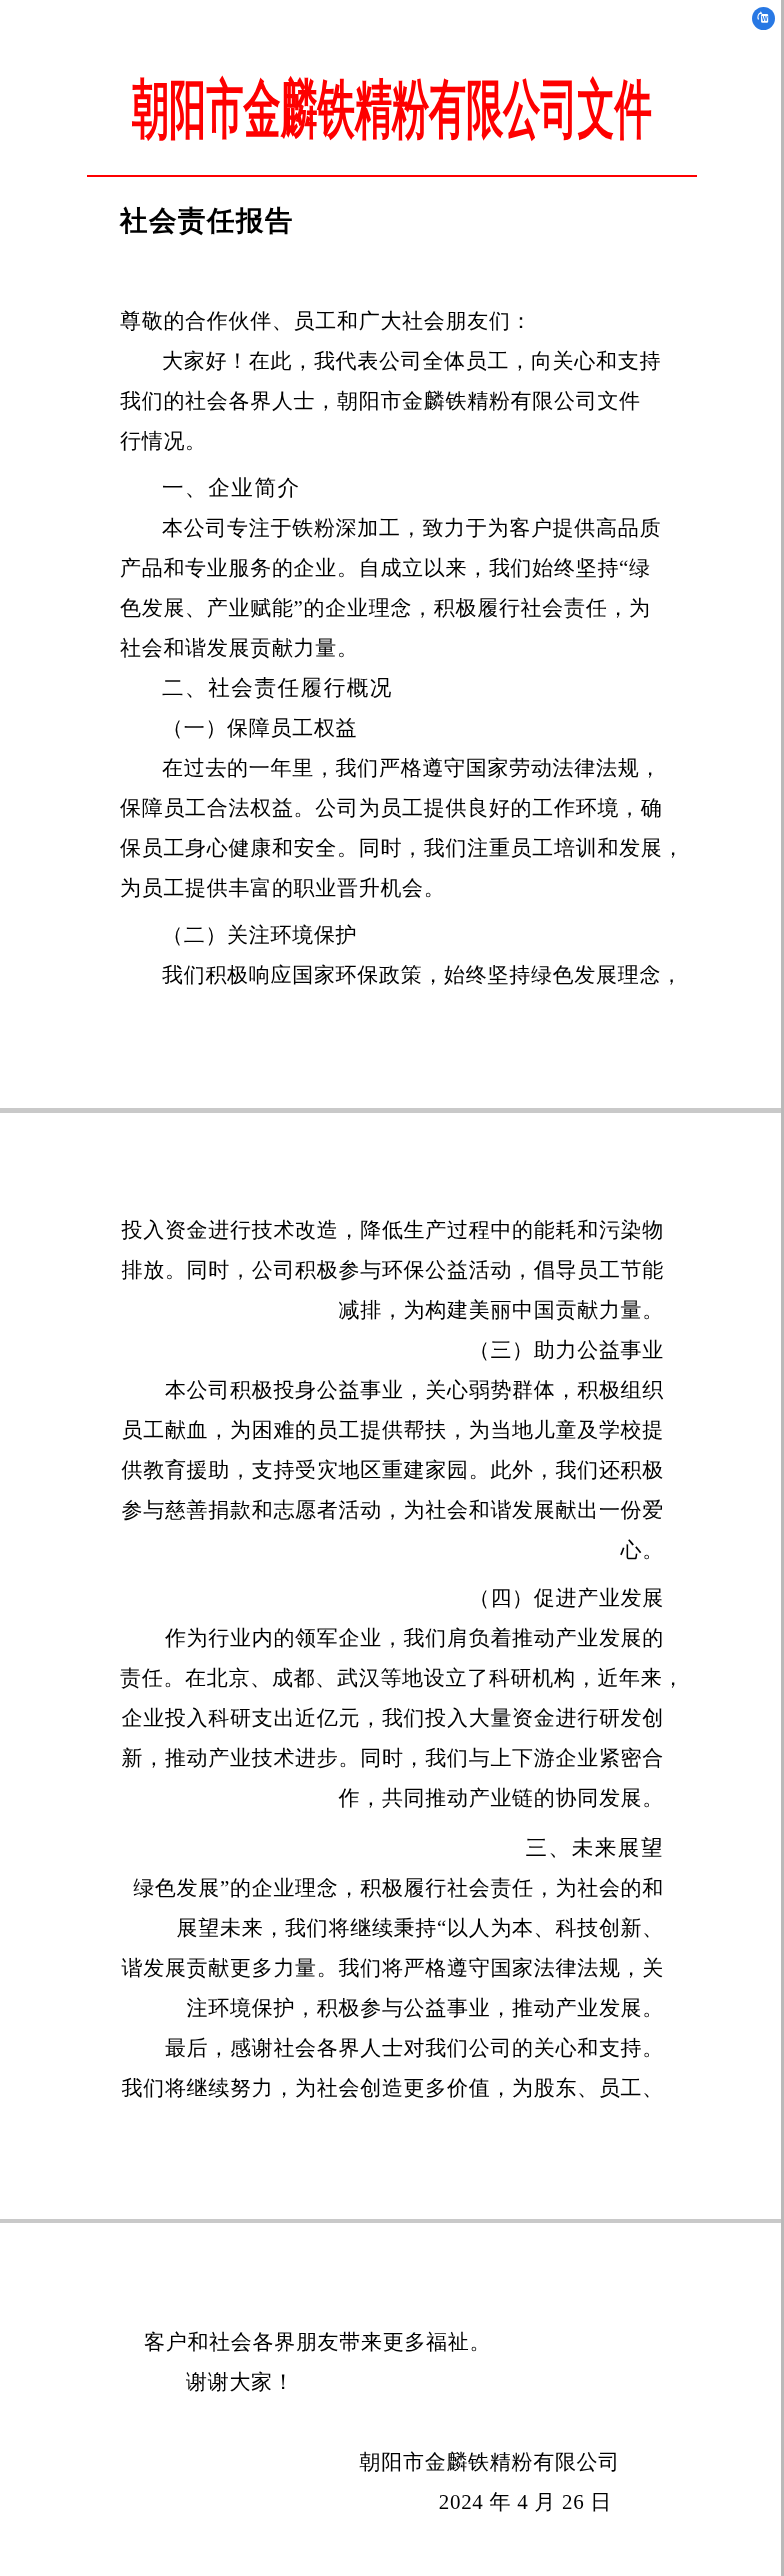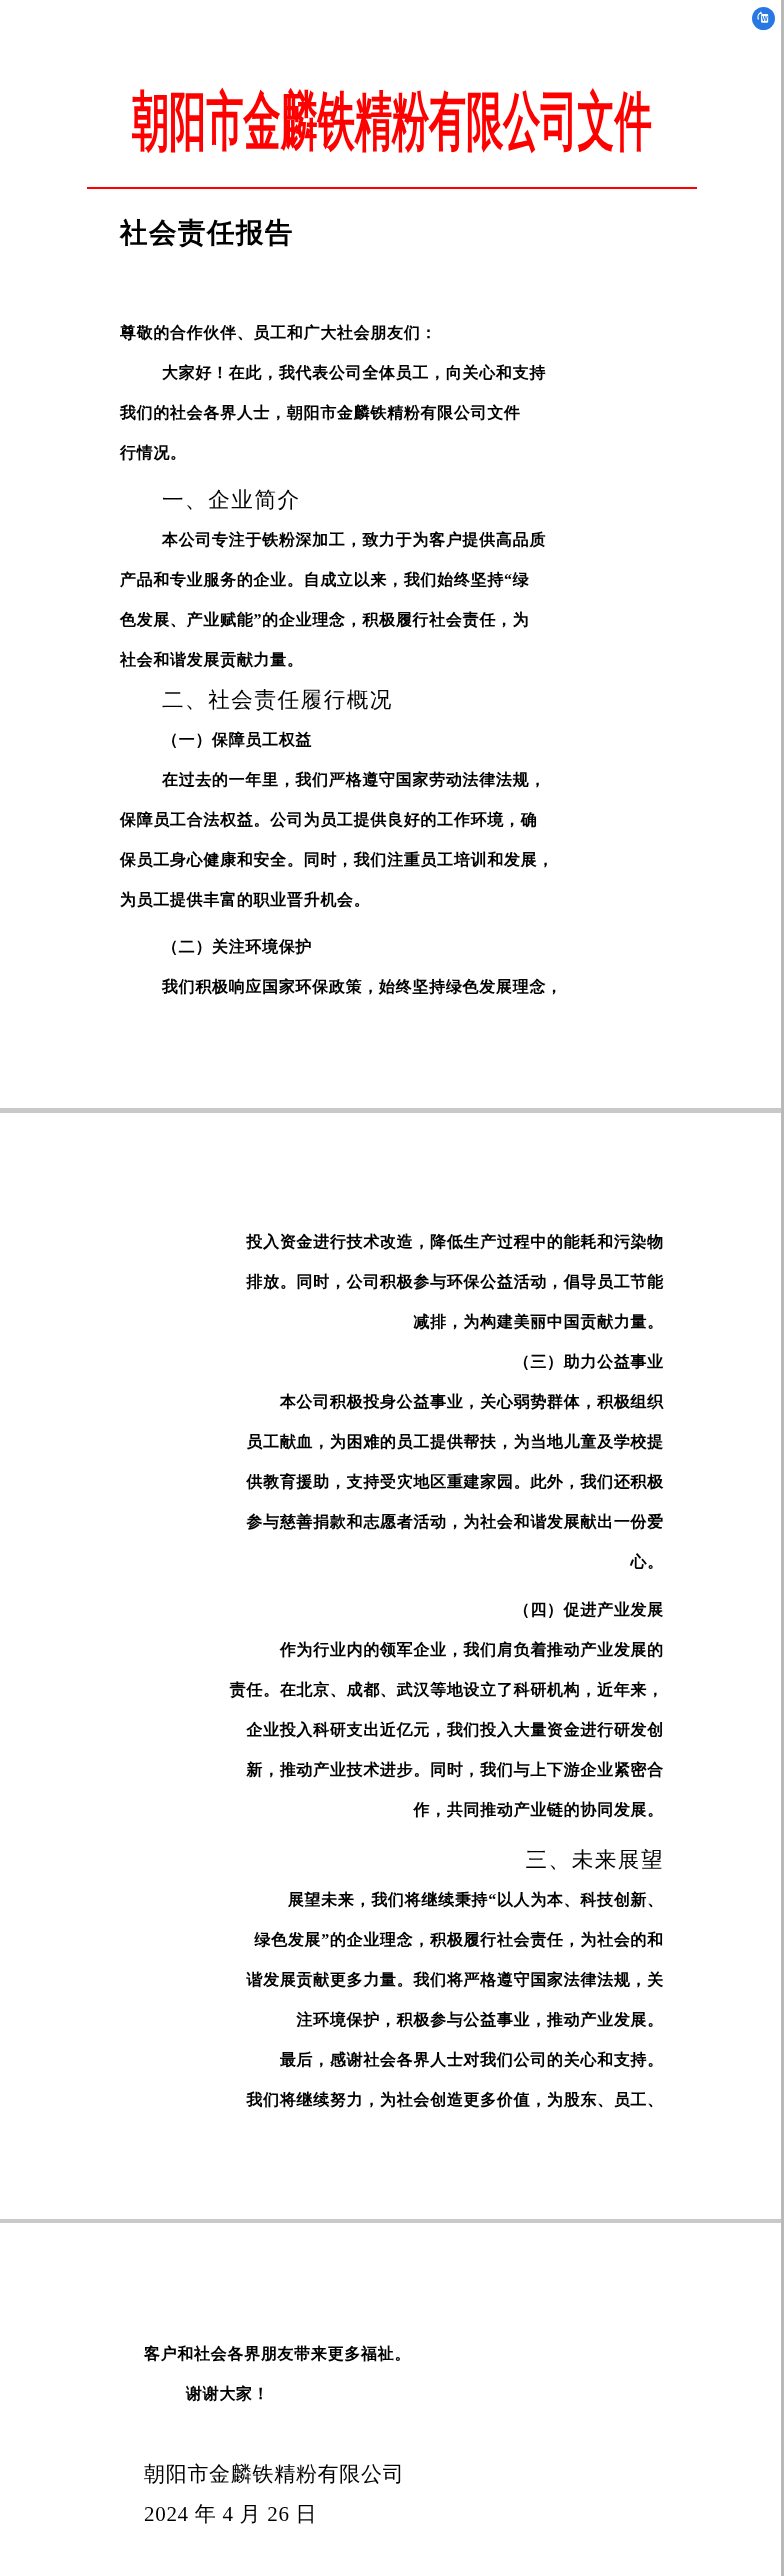--- a/index.html
+++ b/index.html
@@ -6,21 +6,21 @@
   .canvas{
     position:relative;
     width:784px;height:2576px;
     background:#ffffff;
     overflow:hidden;
     font-family:"Liberation Serif","DejaVu Serif",serif;
     color:#000;
   }
   .page{
     width:784px;
-    padding:12px 120px;
+    padding:0 120px;
     box-sizing:border-box;
     background:#ffffff;
     overflow:hidden;
   }
   .page1{height:1108px;}
   .page2{height:1106px;text-align:right;}
   .page3{height:353px;}
   .page-gap{height:4.5px;width:784px;background:#c9c9c9;}
   .lh-wrap{display:flex;justify-content:center;margin-top:73px;}
   .letterhead{
@@ -42,31 +42,30 @@
     text-align:left;
     font-size:27.5px;
     font-weight:700;
     line-height:37px;
     letter-spacing:1.5px;
   }
   .body1{margin-top:62px;}
   .body2{padding-top:97px;}
   .body3{padding-top:99px;margin-left:24px;}
   .line{
-    font-size:16px;
+    font-size:21px;
     line-height:40px;
     letter-spacing:0.7px;
     white-space:nowrap;
-    font-weight:bold;
   }
   .ind{text-indent:42px;}
   .h1{font-weight:400;font-size:21.6px;font-family:"Liberation Sans","DejaVu Sans",sans-serif;letter-spacing:1.5px;}
   .h2{letter-spacing:0.7px;}
   .sig{
-    text-align:left;
+    text-align:right;
     font-size:21px;
     line-height:40px;
     letter-spacing:0.7px;
   }
   .sig-company{margin-top:40px;padding-right:44px;}
   .sig-date{padding-right:52px;}
   .edge-strip{
     position:absolute;
     top:0;right:0;
     width:3px;height:2576px;
@@ -124,22 +123,22 @@
       <div class="line">供教育援助，支持受灾地区重建家园。此外，我们还积极</div>
       <div class="line">参与慈善捐款和志愿者活动，为社会和谐发展献出一份爱</div>
       <div class="line">心。</div>
       <div class="line h2 ind" style="margin-top:8px">（四）促进产业发展</div>
       <div class="line ind">作为行业内的领军企业，我们肩负着推动产业发展的</div>
       <div class="line">责任。在北京、成都、武汉等地设立了科研机构，近年来，</div>
       <div class="line">企业投入科研支出近亿元，我们投入大量资金进行研发创</div>
       <div class="line">新，推动产业技术进步。同时，我们与上下游企业紧密合</div>
       <div class="line">作，共同推动产业链的协同发展。</div>
       <div class="line h1 ind" style="margin-top:10.4px">三、未来展望</div>
+      <div class="line">绿色发展”的企业理念，积极履行社会责任，为社会的和</div>
       <div class="line ind">展望未来，我们将继续秉持“以人为本、科技创新、</div>
-      <div class="line">绿色发展”的企业理念，积极履行社会责任，为社会的和</div>
       <div class="line">谐发展贡献更多力量。我们将严格遵守国家法律法规，关</div>
       <div class="line">注环境保护，积极参与公益事业，推动产业发展。</div>
       <div class="line ind">最后，感谢社会各界人士对我们公司的关心和支持。</div>
       <div class="line">我们将继续努力，为社会创造更多价值，为股东、员工、</div>
     </div>
   </div>
 
   <div class="page-gap"></div>
 
   <div class="page page3">

